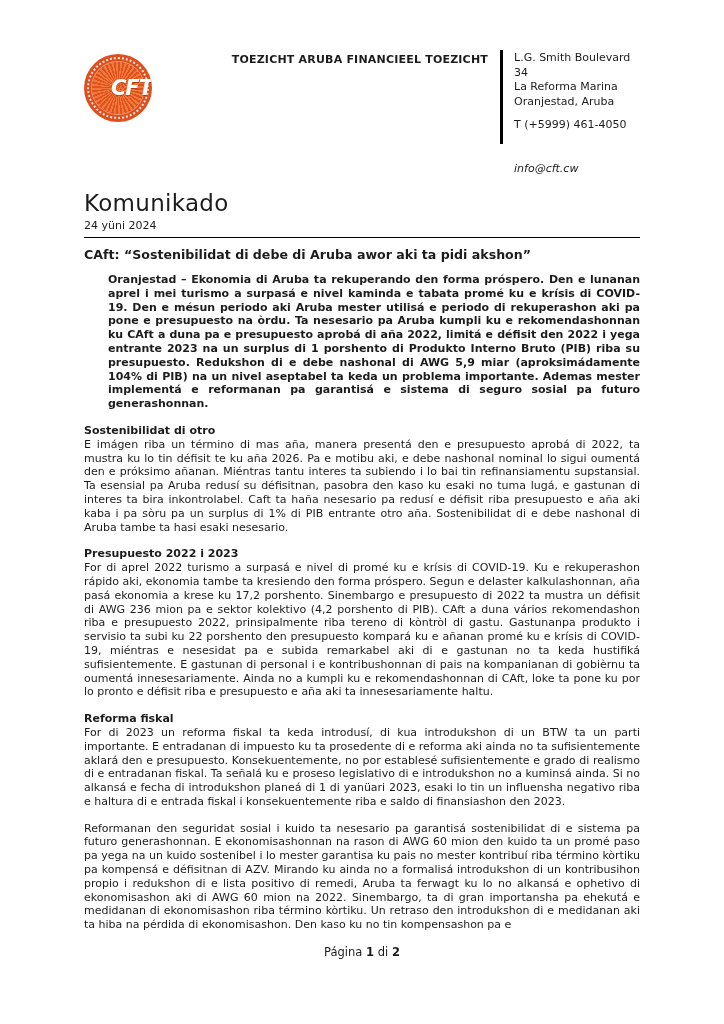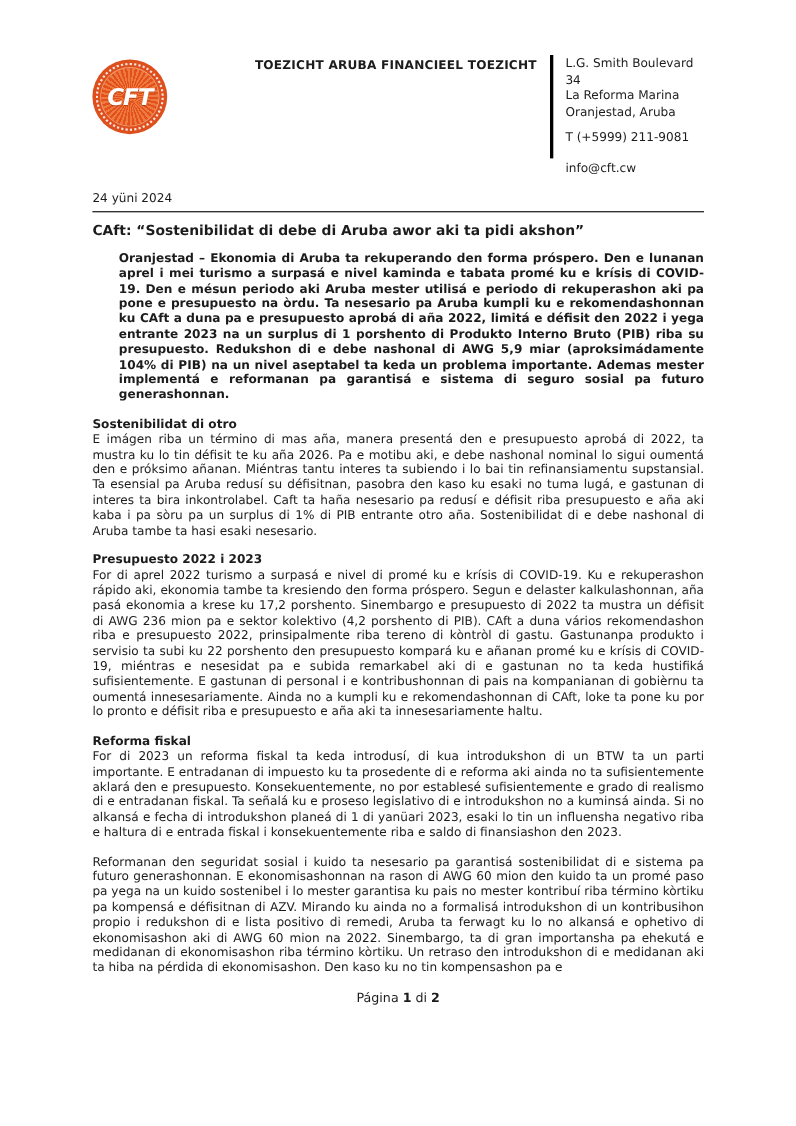--- a/index.html
+++ b/index.html
@@ -26,21 +26,21 @@
     min-height: 100px;
   }
   .logo {
     width: 68px;
     height: 68px;
     margin-top: 6px;
     border-radius: 50%;
     background: #de4f1e;
     display: flex;
     align-items: center;
-    justify-content: center;
+    justify-content: flex-end;
     position: relative;
     overflow: hidden;
     flex: 0 0 auto;
   }
   .logo::before {
     content: "";
     position: absolute;
     inset: 8px;
     border-radius: 50%;
     background: repeating-conic-gradient(#e2511c 0deg 5deg, #ee7a40 5deg 10deg);
@@ -82,21 +82,21 @@
     margin: 2px 11px 0 12px;
     height: 94px;
   }
   .contact {
     font-size: 11px;
     line-height: 14.5px;
     padding-top: 3px;
     width: 126px;
   }
   .contact .phone { margin-top: 9px; }
-  .contact .email { margin-top: 13px; }
+  .contact .email { margin-top: 29px; font-style: italic; }
 
   
   .doc-title {
     font-size: 23px;
     font-weight: normal;
     letter-spacing: 0.3px;
   }
   .doc-date {
     font-size: 11px;
     margin: 3px 0 5px 0;
@@ -147,26 +147,27 @@
     <div class="logo">
       <span class="logo-text">CFT</span>
     </div>
     <div class="head-right">
       <div class="org-name">TOEZICHT ARUBA FINANCIEEL TOEZICHT</div>
       <div class="head-divider"></div>
       <div class="contact">
         <div>L.G. Smith Boulevard 34</div>
         <div>La Reforma Marina</div>
         <div>Oranjestad, Aruba</div>
-        <div class="phone">T (+5999) 211-9081</div>
+        <div class="phone">T (+5999) 461-4050</div>
         <div class="email">info@cft.cw</div>
       </div>
     </div>
   </div>
 
+  <h1 class="doc-title">Komunikado</h1>
   <div class="doc-date">24 yüni 2024</div>
   <hr class="rule">
   <div class="headline">CAft: “Sostenibilidat di debe di Aruba awor aki ta pidi akshon”</div>
 
   <p class="bodytext lead">Oranjestad – Ekonomia di Aruba ta rekuperando den forma próspero. Den e lunanan aprel i mei turismo a surpasá e nivel kaminda e tabata promé ku e krísis di COVID-19. Den e mésun periodo aki Aruba mester utilisá e periodo di rekuperashon aki pa pone e presupuesto na òrdu. Ta nesesario pa Aruba kumpli ku e rekomendashonnan ku CAft a duna pa e presupuesto aprobá di aña 2022, limitá e défisit den 2022 i yega entrante 2023 na un surplus di 1 porshento di Produkto Interno Bruto (PIB) riba su presupuesto. Redukshon di e debe nashonal di AWG 5,9 miar (aproksimádamente 104% di PIB) na un nivel aseptabel ta keda un problema importante. Ademas mester implementá e reformanan pa garantisá e sistema di seguro sosial pa futuro generashonnan.</p>
 
   <div class="section">
     <div class="section-heading">Sostenibilidat di otro</div>
     <p class="bodytext">E imágen riba un término di mas aña, manera presentá den e presupuesto aprobá di 2022, ta mustra ku lo tin défisit te ku aña 2026. Pa e motibu aki, e debe nashonal nominal lo sigui oumentá den e próksimo añanan. Miéntras tantu interes ta subiendo i lo bai tin refinansiamentu supstansial. Ta esensial pa Aruba redusí su défisitnan, pasobra den kaso ku esaki no tuma lugá, e gastunan di interes ta bira inkontrolabel. Caft ta haña nesesario pa redusí e défisit riba presupuesto e aña aki kaba i pa sòru pa un surplus di 1% di PIB entrante otro aña. Sostenibilidat di e debe nashonal di Aruba tambe ta hasi esaki nesesario.</p>
   </div>

